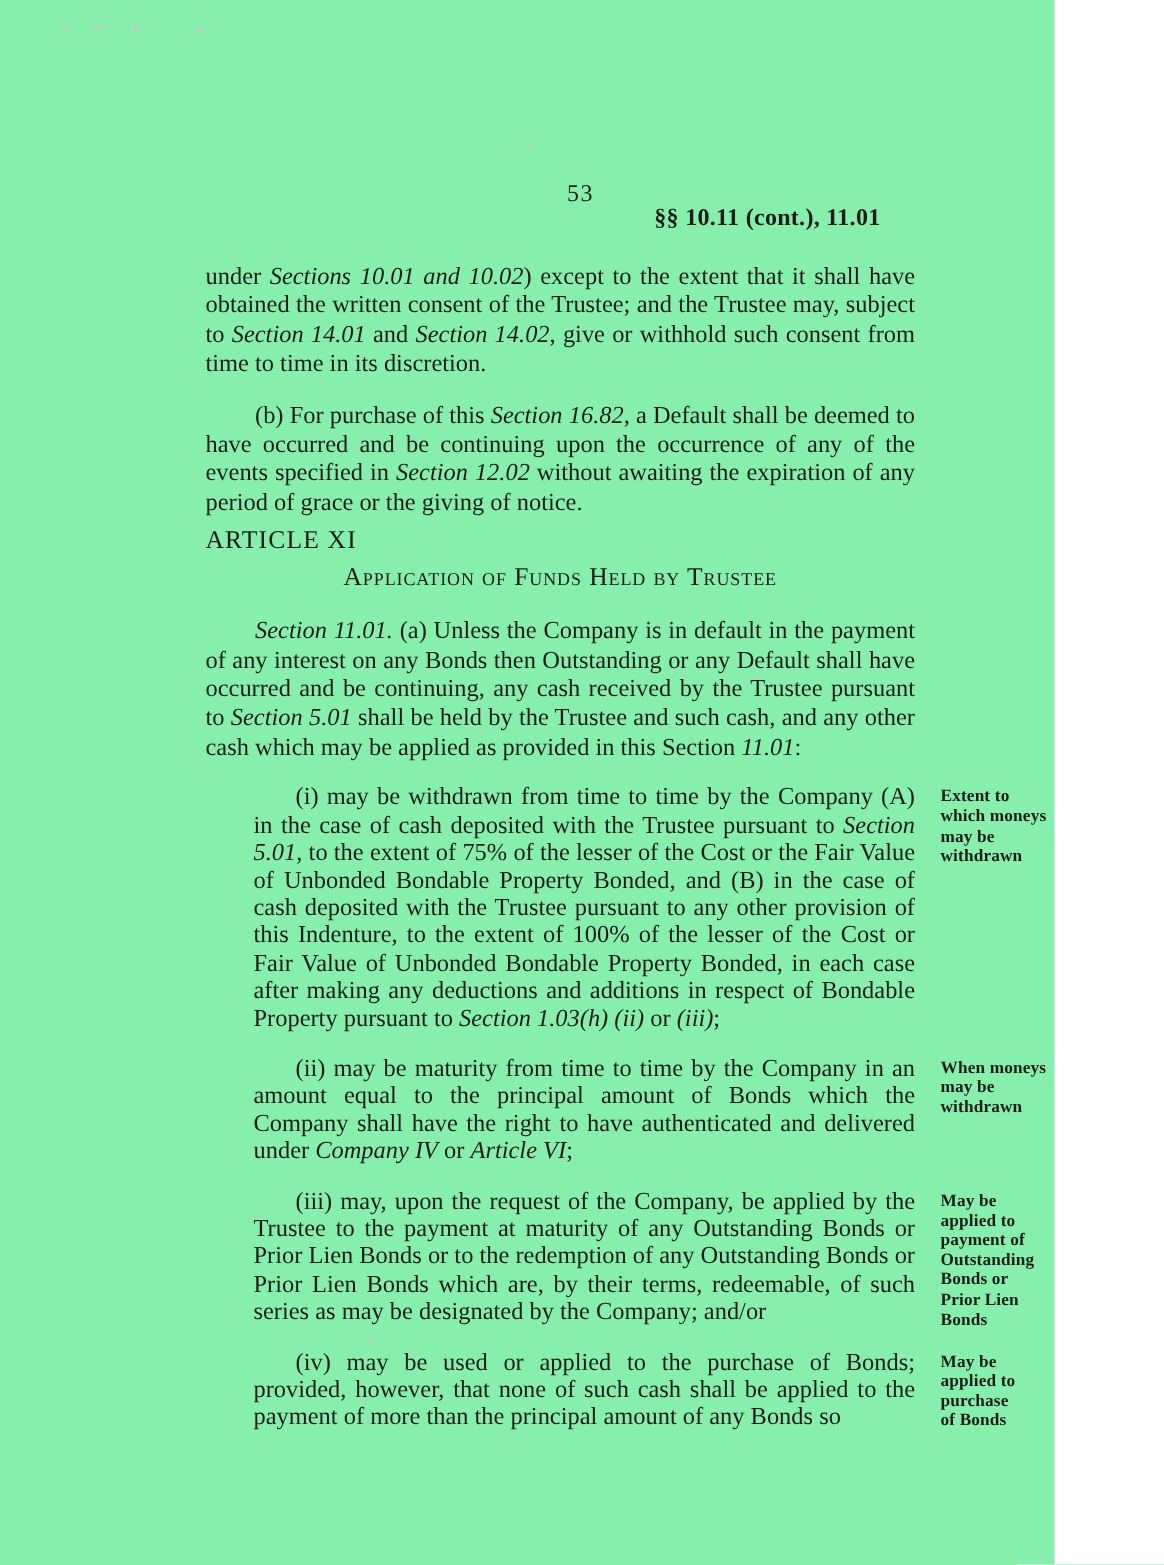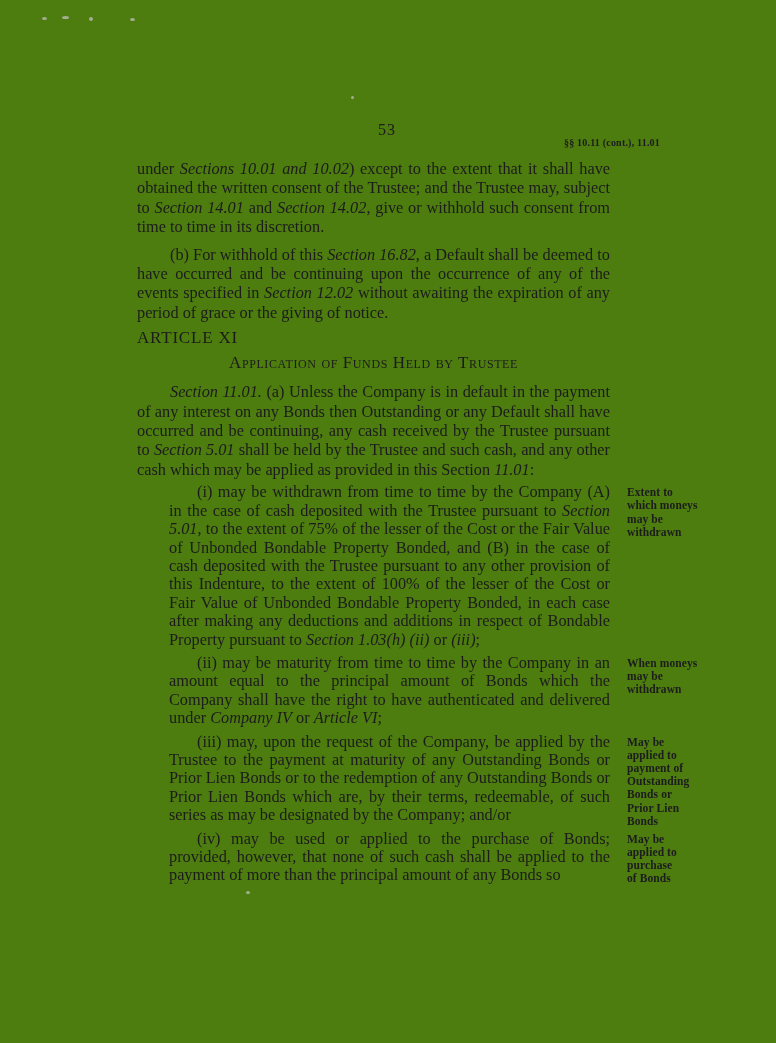--- a/index.html
+++ b/index.html
@@ -4,39 +4,39 @@
 <style>
   html, body { margin: 0; padding: 0; }
   body {
     width: 776px; height: 1043px;
     background: #ffffff;
     font-family: "Liberation Serif", "DejaVu Serif", serif;
     color: #1c1c1c;
   }
   .page {
     position: relative;
-    width: 776px; height: 1043px;
-    background: #4d7c0f;
+    width: 703px; height: 1043px;
+    background: #86efac;
     overflow: hidden;
   }
   .speck { position: absolute; background: #c6c6c6; border-radius: 50%; opacity: .7; }
 
   .page-number {
     position: absolute; top: 121px; left: 137px; width: 500px;
     text-align: center; font-size: 16px; letter-spacing: 1px;
   }
   .running-head {
     position: absolute; top: 137px; right: 116px;
-    font-size: 10px; font-weight: bold; letter-spacing: .2px;
+    font-size: 16px; font-weight: bold; letter-spacing: .2px;
   }
 
   .content { position: absolute; left: 137px; top: 159px; width: 473px; }
 
   p.body {
-    margin: 0 0 8px 0;
+    margin: 15px 0 8px 0;
     font-size: 16.3px; line-height: 19.4px;
     text-align: justify;
     text-justify: inter-word;
   }
   p.indent { text-indent: 33px; }
   p.item {
     margin-left: 32px;
     text-indent: 28px;
     line-height: 18.4px;
     margin-bottom: 5px;
@@ -75,21 +75,21 @@
   <div class="speck" style="left:351px;top:96px;width:3px;height:3px;"></div>
   <div class="speck" style="left:246px;top:891px;width:4px;height:3px;"></div>
 
   <div class="page-number">53</div>
   <div class="running-head">§§ 10.11 (cont.), 11.01</div>
 
   <div class="content">
 
     <p class="body"><span>under </span><i>Sections 10.01 and 10.02</i><span>) except to the extent that it shall have obtained the written consent of the Trustee; and the Trustee may, subject to </span><i>Section 14.01</i><span> and </span><i>Section 14.02</i><span>, give or withhold such consent from time to time in its discretion.</span></p>
 
-    <p class="body indent pb"><span>(b) For withhold of this </span><i>Section 16.82</i><span>, a Default shall be deemed to have occurred and be continuing upon the occurrence of any of the events specified in </span><i>Section 12.02</i><span> without awaiting the expiration of any period of grace or the giving of notice.</span></p>
+    <p class="body indent pb"><span>(b) For purchase of this </span><i>Section 16.82</i><span>, a Default shall be deemed to have occurred and be continuing upon the occurrence of any of the events specified in </span><i>Section 12.02</i><span> without awaiting the expiration of any period of grace or the giving of notice.</span></p>
 
     <h2 class="article-heading">ARTICLE XI</h2>
     <h3 class="article-subheading">Application of Funds Held by Trustee</h3>
 
     <div class="row">
       <p class="body indent sec"><i>Section 11.01.</i><span> (a) Unless the Company is in default in the payment of any interest on any Bonds then Outstanding or any Default shall have occurred and be continuing, any cash received by the Trustee pursuant to </span><i>Section 5.01</i><span> shall be held by the Trustee and such cash, and any other cash which may be applied as provided in this Section </span><i>11.01</i><span>:</span></p>
     </div>
 
     <div class="row">
       <p class="body item"><span>(i) may be withdrawn from time to time by the Company (A) in the case of cash deposited with the Trustee pursuant to </span><i>Section 5.01</i><span>, to the extent of 75% of the lesser of the Cost or the Fair Value of Unbonded Bondable Property Bonded, and (B) in the case of cash deposited with the Trustee pursuant to any other provision of this Indenture, to the extent of 100% of the lesser of the Cost or Fair Value of Unbonded Bondable Property Bonded, in each case after making any deductions and additions in respect of Bondable Property pursuant to </span><i>Section 1.03(h) (ii)</i><span> or </span><i>(iii)</i><span>;</span></p>

